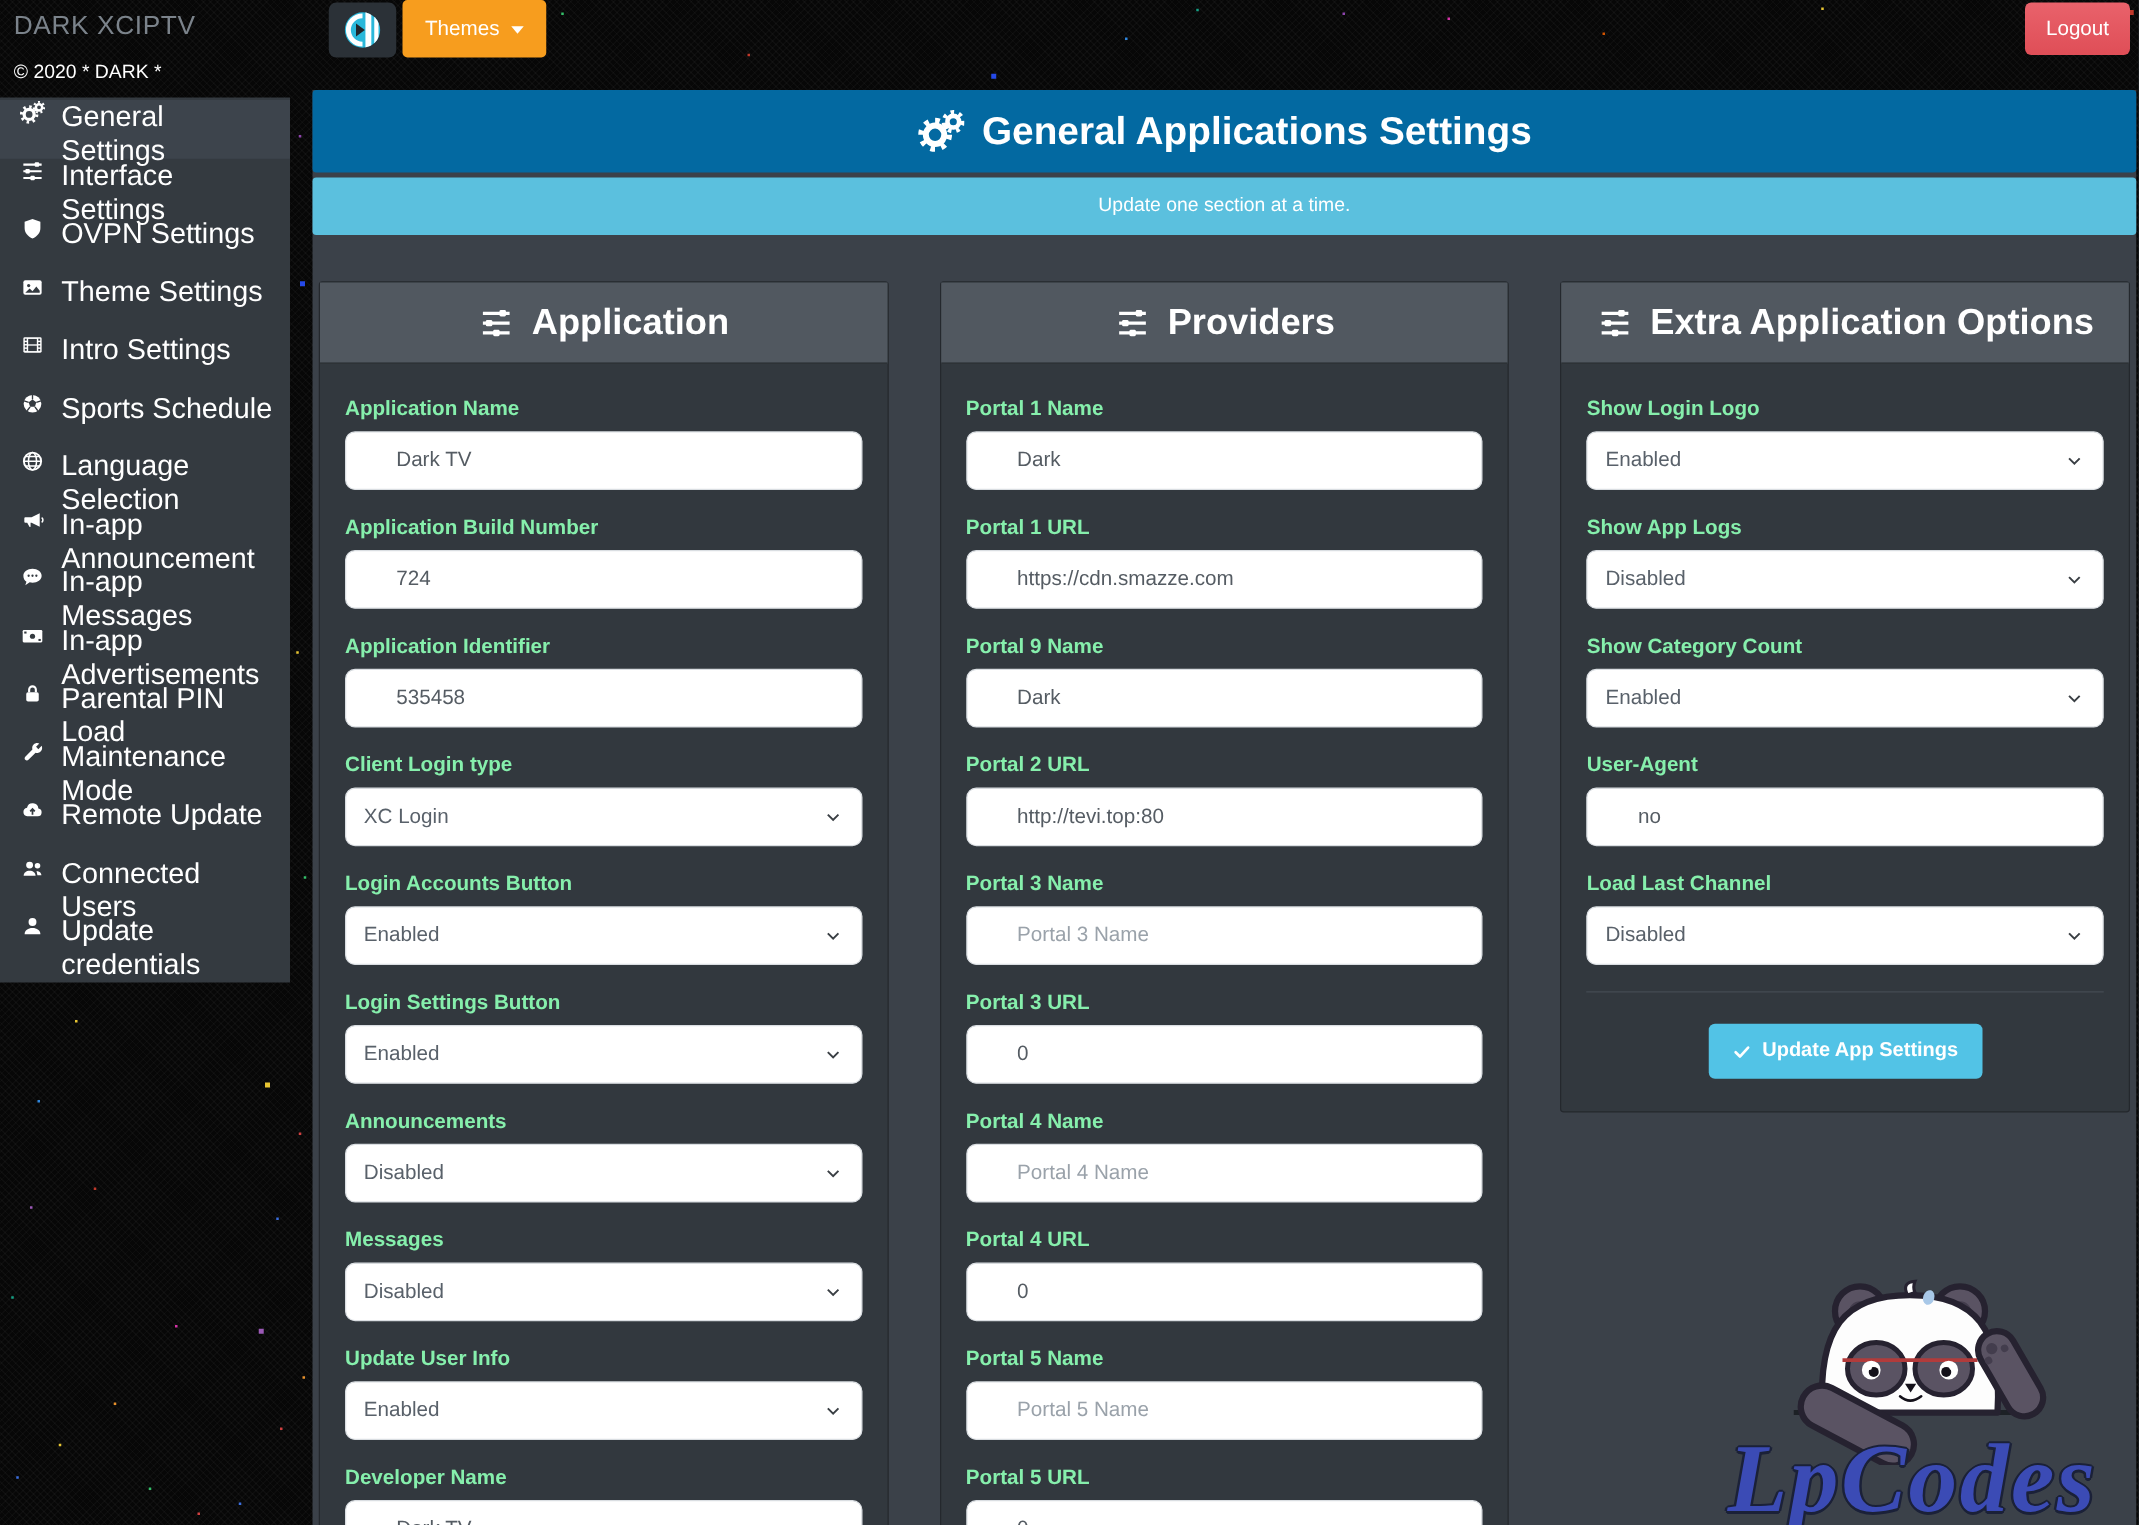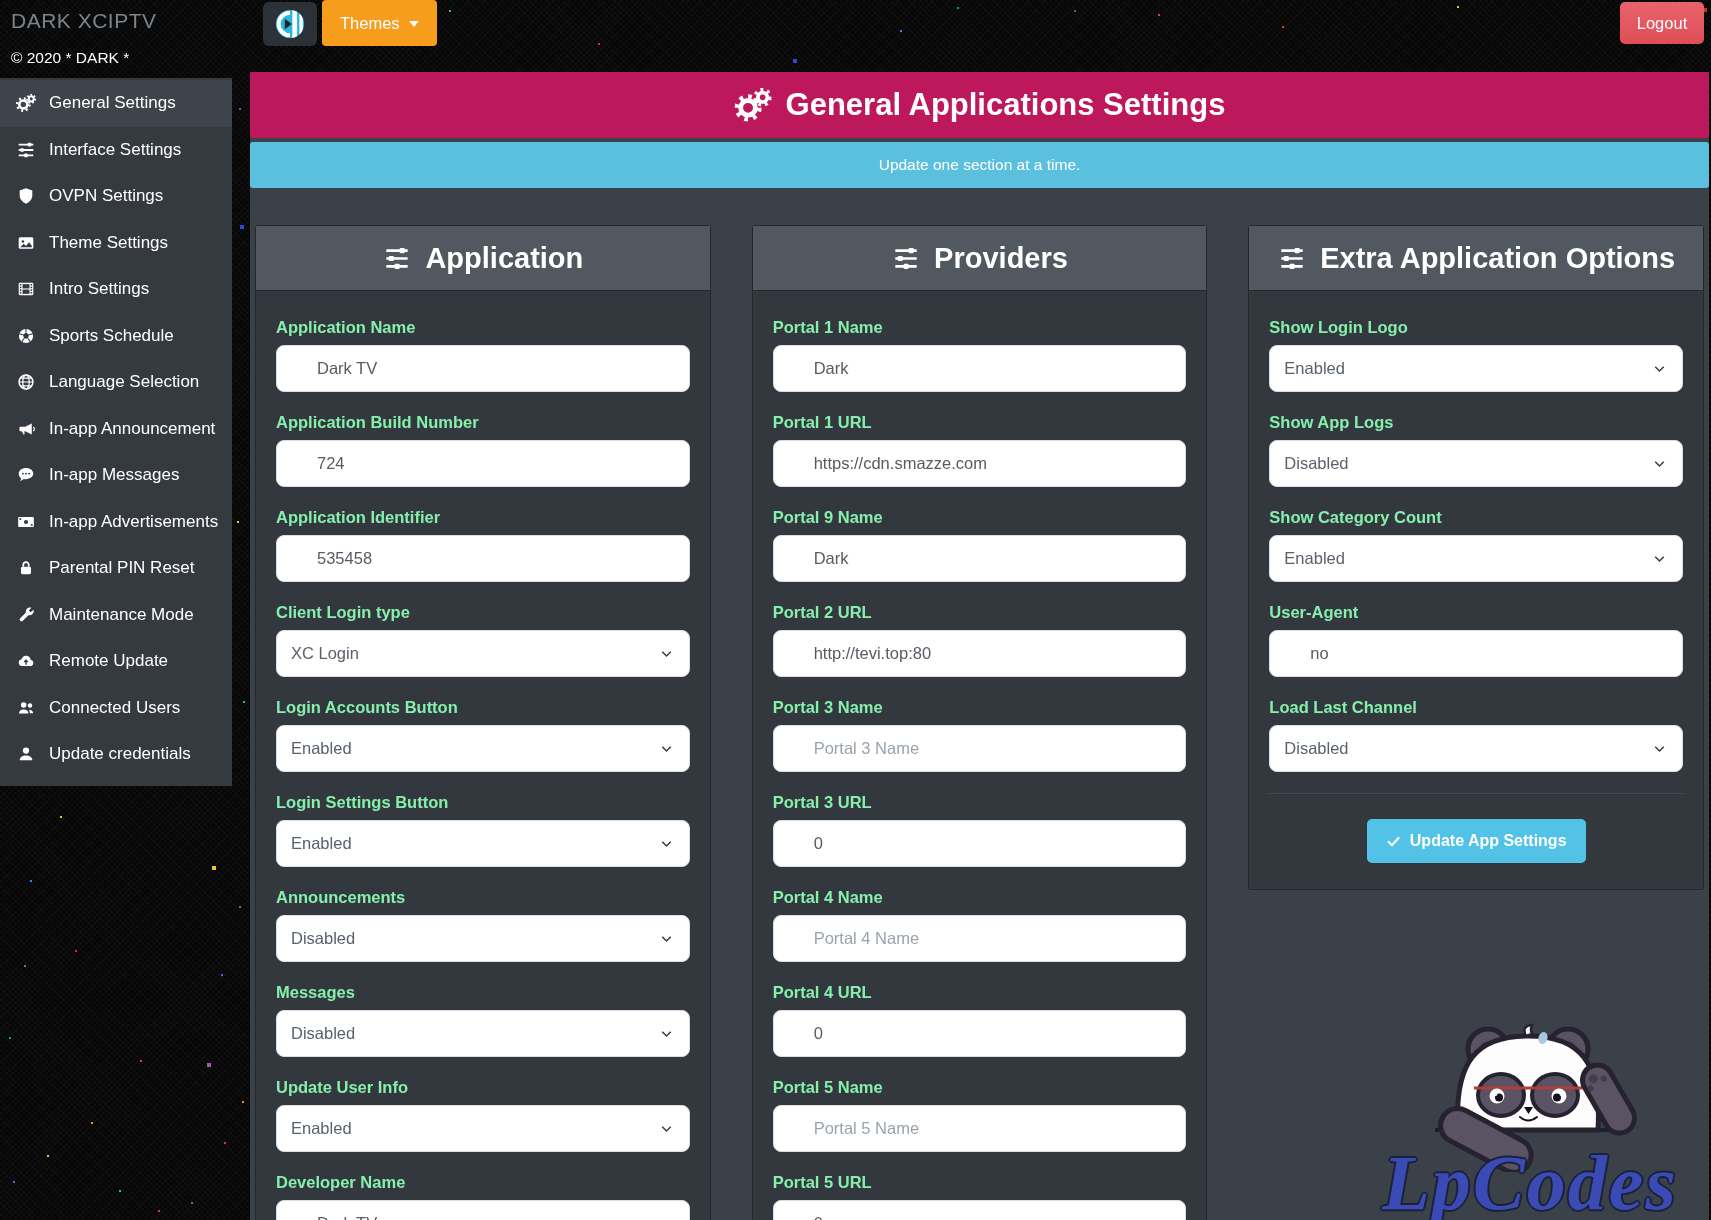--- a/index.html
+++ b/index.html
@@ -36,27 +36,27 @@
     border:none; border-radius:6px; display:flex; align-items:center; justify-content:center; z-index:3; cursor:pointer; }
   .themes-btn { position:absolute; left:322px; top:0; height:46px; padding:0 18px; background:#f79d1e;
     border:none; border-radius:4px; color:#fff; font-size:16.5px; font-family:inherit; z-index:3;
     display:flex; align-items:center; gap:9px; cursor:pointer; }
   .caret { width:0; height:0; border-left:5px solid transparent; border-right:5px solid transparent; border-top:6px solid #fff; margin-top:2px; }
   .logout-btn { position:absolute; right:7px; top:2px; width:84px; height:42px;
     background:linear-gradient(#e9626b,#df4e57); border:none; border-radius:5px; color:#fff;
     font-size:16.5px; font-family:inherit; z-index:3; cursor:pointer; }
   
   .sidebar { position:absolute; left:0; top:78px; width:232px; background:#343a40; z-index:2; padding:2px 0 8px; }
-  .side-item { display:flex; align-items:center; height:46.5px; padding:0 12px; color:#fff; font-size:17px; cursor:pointer; }
+  .side-item { display:flex; height:46.5px; padding:0 12px; color:#fff; font-size:23px; cursor:pointer; }
   .side-item.active { background:#3d444c; }
   .icn { width:28px; display:flex; justify-content:center; margin-right:9px; flex:0 0 28px; }
   .icn svg { width:20px; height:20px; }
   
   .main { position:absolute; left:250px; top:72px; width:1459px; height:1340px; background:#3b4149; z-index:2; }
-  .main-header { height:66px; background:#be185d; border-radius:3px; display:flex; align-items:center; justify-content:center; gap:14px; color:#fff; }
+  .main-header { height:66px; background:#0369a1; border-radius:3px; display:flex; align-items:center; justify-content:center; gap:14px; color:#fff; }
   .main-header svg { width:38px; height:34px; }
   .page-title { font-size:31px; font-weight:700; }
   .alert { margin-top:4px; height:46px; background:#5bc0de; border-radius:3px; color:#fff; display:flex; align-items:center; justify-content:center; font-size:15.5px; }
   .panels-row { display:flex; gap:41px; padding:37px 5px 0; align-items:flex-start; }
   .panel { flex:1; background:#32383e; border:1px solid #24282d; border-radius:3px; }
   .panel-header { height:65px; background:#515860; border-bottom:1px solid #24282d; display:flex; align-items:center; justify-content:center; gap:13px; color:#fff; }
   .p-icn { width:30px; height:27px; }
   .p-title { font-size:29px; font-weight:700; }
   .panel-body { padding:27px 20px 12px; }
   .fgroup { margin-bottom:21px; }
@@ -281,21 +281,21 @@
           </svg>
         </span>
         <span>In-app Advertisements</span>
       </div>
       <div class="side-item">
         <span class="icn">
           <svg viewBox="0 0 26 24">
             <use href="#lock-icon"></use>
           </svg>
         </span>
-        <span>Parental PIN Reset</span>
+        <span>Parental PIN Load</span>
       </div>
       <div class="side-item">
         <span class="icn">
           <svg viewBox="0 0 26 24">
             <use href="#wrench-icon"></use>
           </svg>
         </span>
         <span>Maintenance Mode</span>
       </div>
       <div class="side-item">

